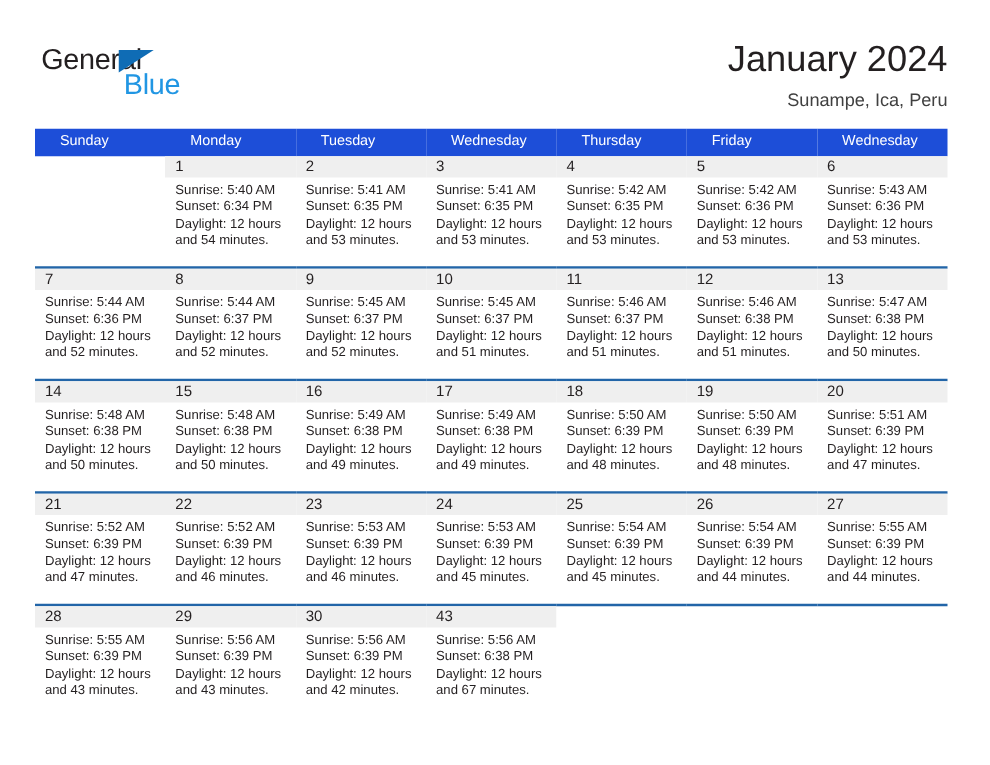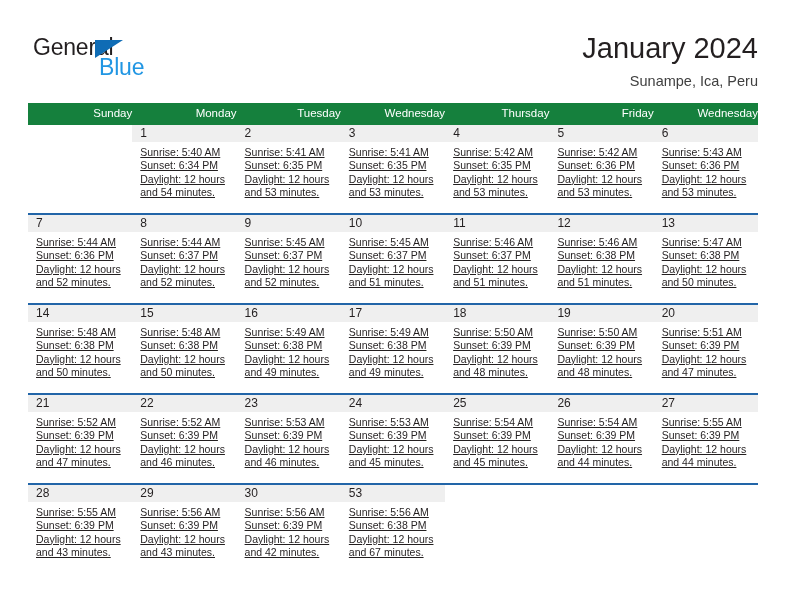--- a/index.html
+++ b/index.html
@@ -92,26 +92,26 @@
     position: absolute;
     left: 28px;
     top: 103px;
     width: 730px;
     border-collapse: collapse;
     table-layout: fixed;
   }
   .calendar col { width: 104.28px; }
 
   thead th {
-    background: #15803d;
+    background: #1d4ed8;
     color: #ffffff;
     font-size: 11.5px;
     font-weight: normal;
-    text-align: right;
-    padding: 4px 0 5px 0;
+    text-align: left;
+    padding: 4px 0 5px 20px;
     height: 12px;
     line-height: 13px;
   }
 
   tbody tr.week-row > td {
     border-top: 2px solid #2265a8;
     padding: 0;
     vertical-align: top;
     height: 88px;
   }
@@ -132,21 +132,20 @@
     line-height: 17px;
     padding-left: 8px;
     font-size: 12px;
     color: #231f20;
   }
   .cell-body {
     padding: 4px 6px 0 8px;
     font-size: 10.5px;
     line-height: 13.4px;
     color: #231f20;
-    text-decoration: underline;
   }
   .cell-body div { white-space: nowrap; }
   .cell.empty .daynum-band { background: transparent; }
 </style>
 </head>
 <body>
 
 <div class="page">
 
   <div class="top-bar">
@@ -526,21 +525,21 @@
               <div class="cell-body">
                 <div>Sunrise: 5:56 AM</div>
                 <div>Sunset: 6:39 PM</div>
                 <div>Daylight: 12 hours</div>
                 <div>and 42 minutes.</div>
               </div>
             </div>
           </td>
           <td>
             <div class="cell filled">
-              <div class="daynum-band">53</div>
+              <div class="daynum-band">43</div>
               <div class="cell-body">
                 <div>Sunrise: 5:56 AM</div>
                 <div>Sunset: 6:38 PM</div>
                 <div>Daylight: 12 hours</div>
                 <div>and 67 minutes.</div>
               </div>
             </div>
           </td>
           <td>
             <div class="cell empty">

